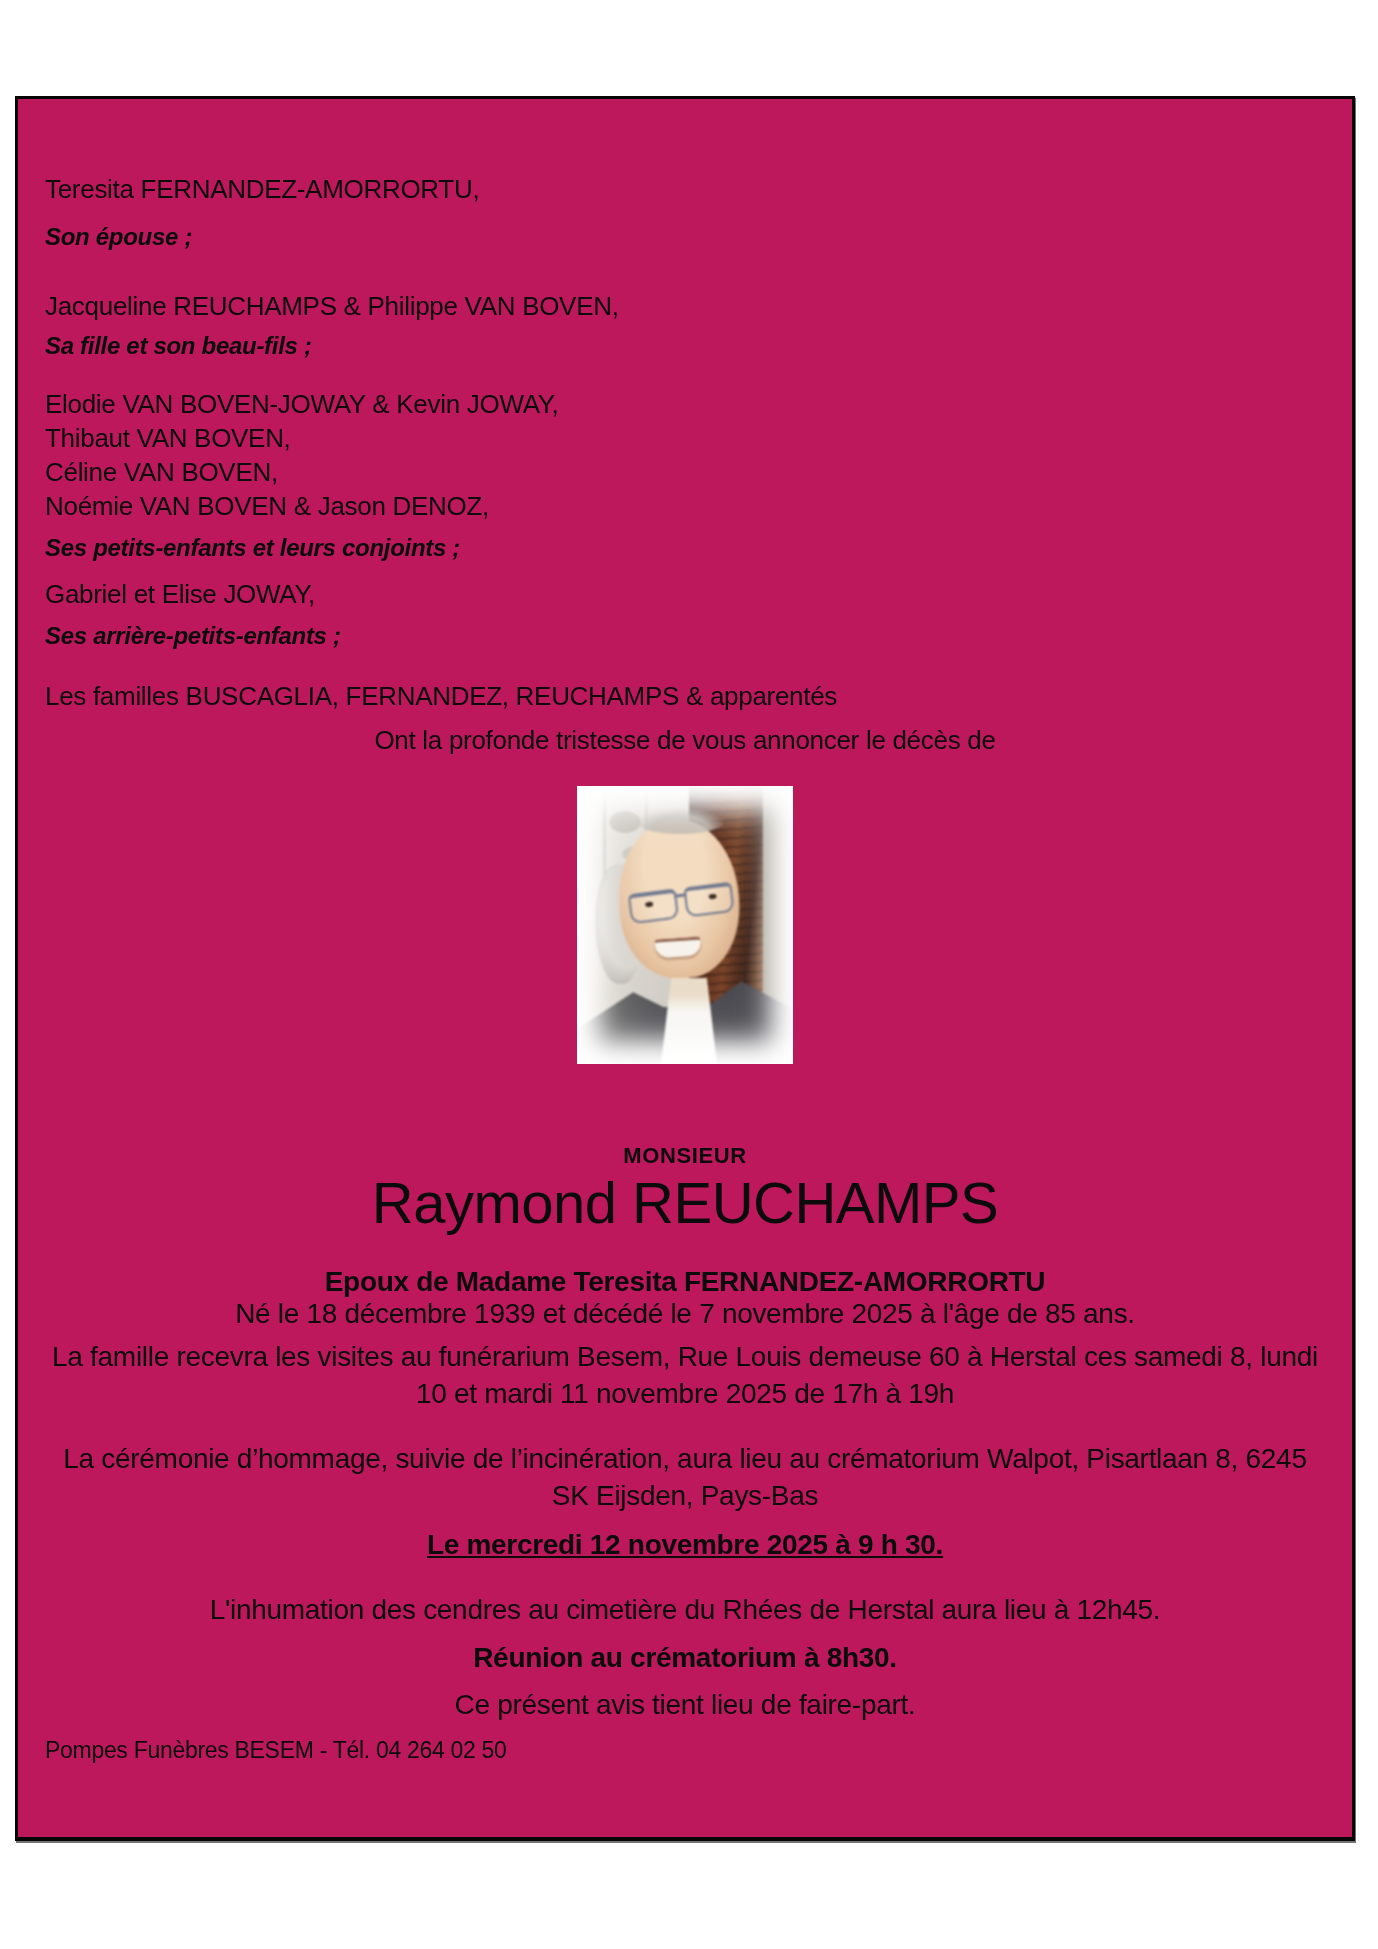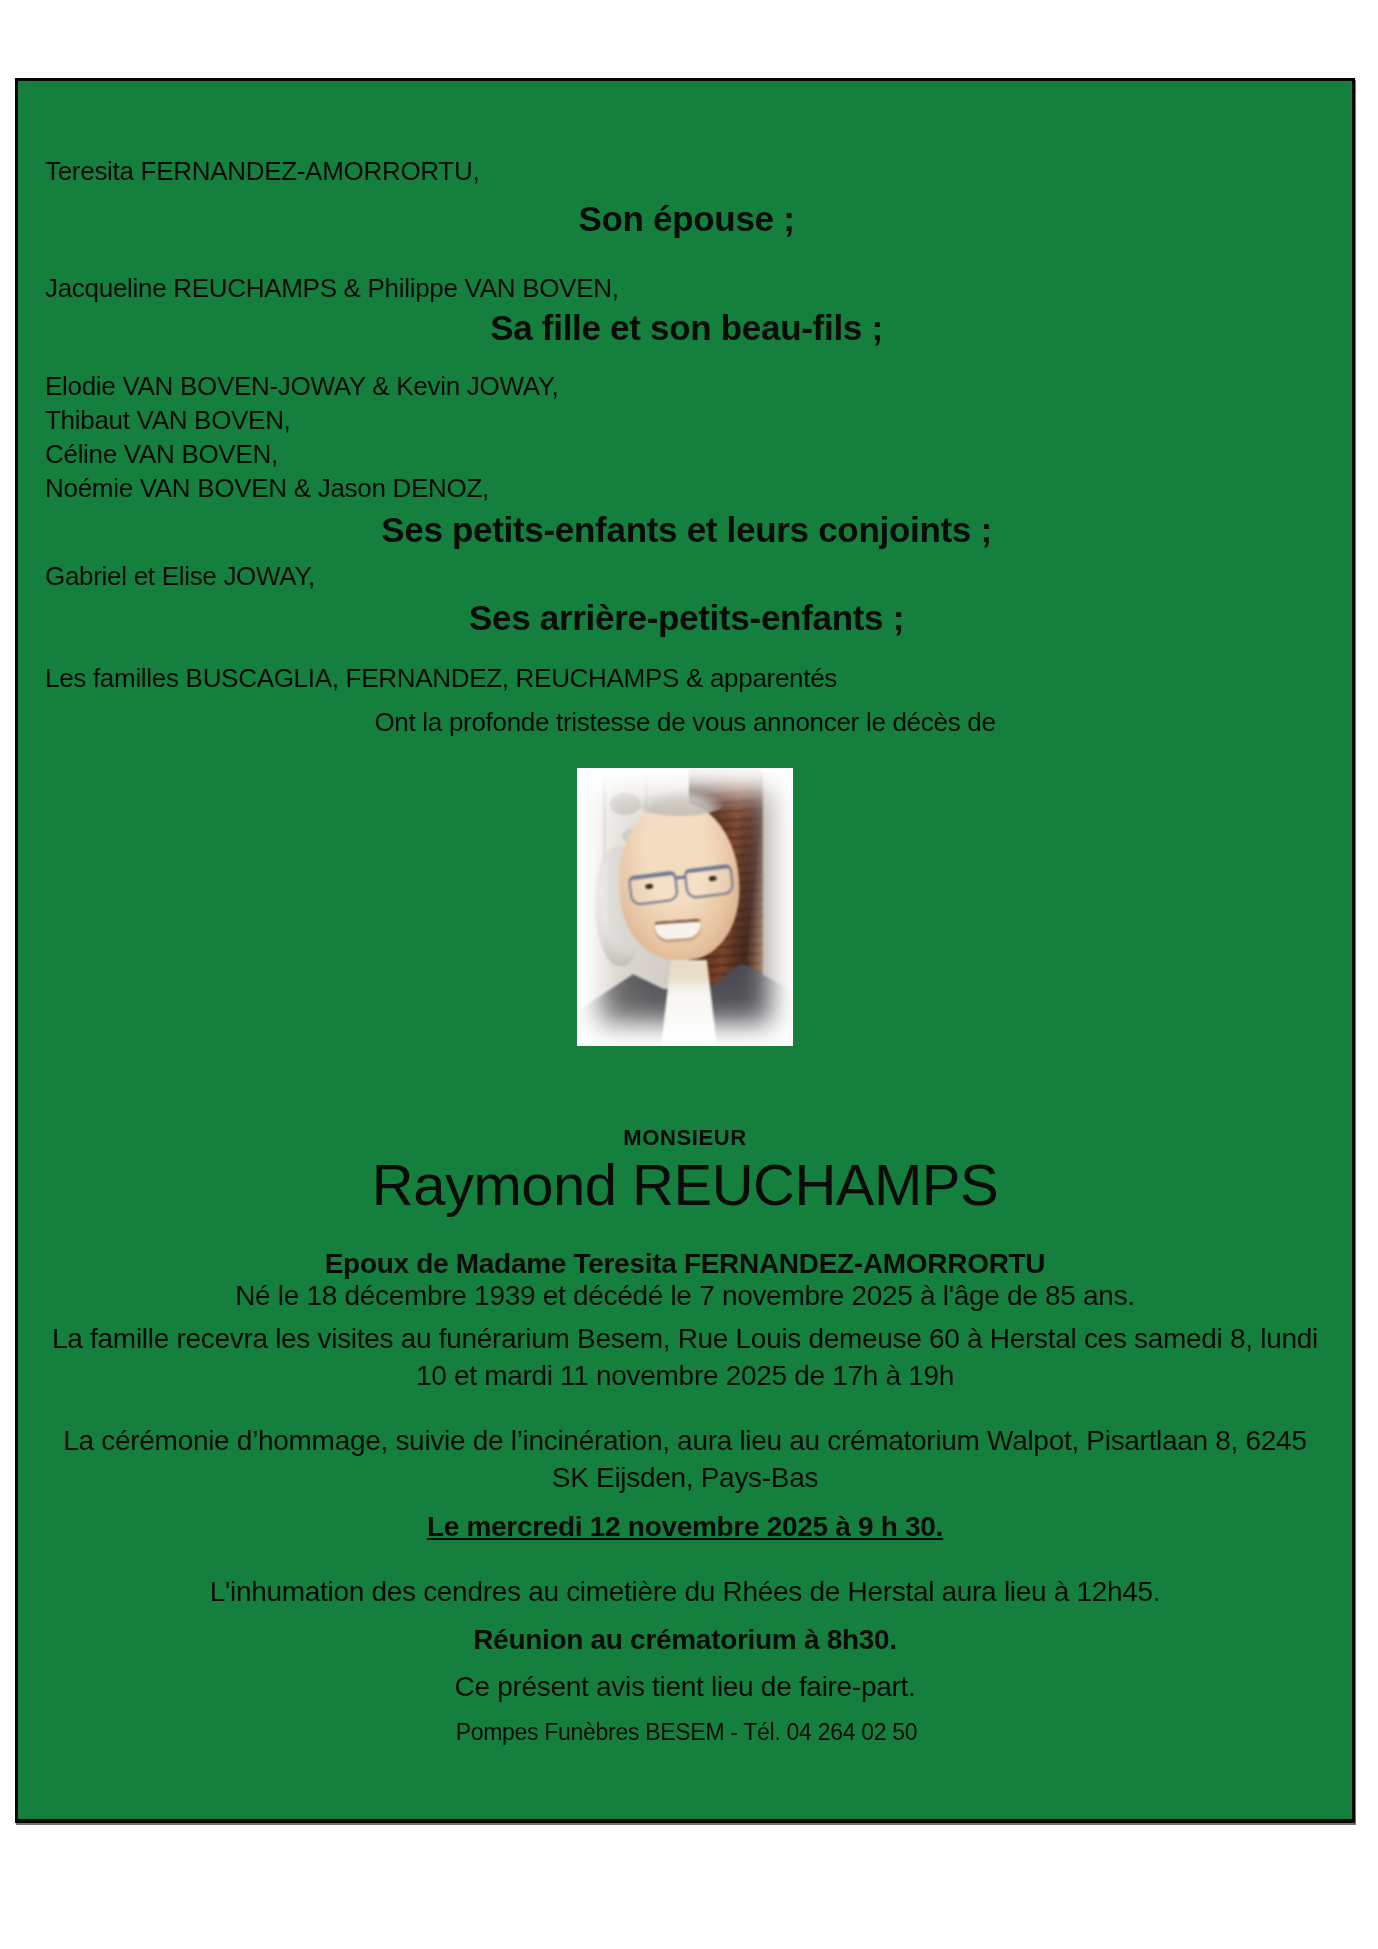--- a/index.html
+++ b/index.html
@@ -8,47 +8,47 @@
     width: 1378px;
     height: 1949px;
     background: #ffffff;
     font-family: "Liberation Sans", sans-serif;
     color: #0b0b0b;
     overflow: hidden;
   }
   .sheet {
     position: absolute;
     left: 15px;
-    top: 78px;
+    top: 96px;
     width: 1334px;
     height: 1738px;
     border: 3px solid #050505;
     border-bottom-width: 4px;
     box-shadow: 1px 2px 0 rgba(0,0,0,0.55);
-    background: #15803d;
+    background: #be185d;
   }
   .line {
     position: absolute;
     left: 27px;
     right: 27px;
     font-size: 26px;
     line-height: 34px;
     letter-spacing: -0.3px;
     white-space: nowrap;
   }
   .l-left  { text-align: left; }
-  .l-right { text-align: center; font-weight: bold; font-size: 35px; right: 24px; }
+  .l-right { text-align: left; font-weight: bold; font-size: 24px; right: 24px; font-style: italic; }
   .l-center { text-align: center; white-space: normal; }
   .para { white-space: normal; font-size: 28px; line-height: 37px; }
   .monsieur { font-weight: bold; font-size: 22px; letter-spacing: 0.6px; }
   .big-name { font-weight: normal; font-size: 58px; line-height: 64px; letter-spacing: -0.5px; }
   .spouse { font-weight: bold; font-size: 28px; margin-top: 19px; }
   .date-main { font-weight: bold; text-decoration: underline; }
   .bold-line { font-weight: bold; }
-  .small-right { font-size: 23px; text-align: center; right: 24px; font-weight: normal; }
+  .small-right { font-size: 23px; text-align: left; right: 24px; font-weight: normal; }
 
   
   .photo {
     position: absolute;
     top: 687px;
     left: 50%;
     margin-left: -108px;
     width: 216px;
     height: 278px;
     overflow: hidden;

